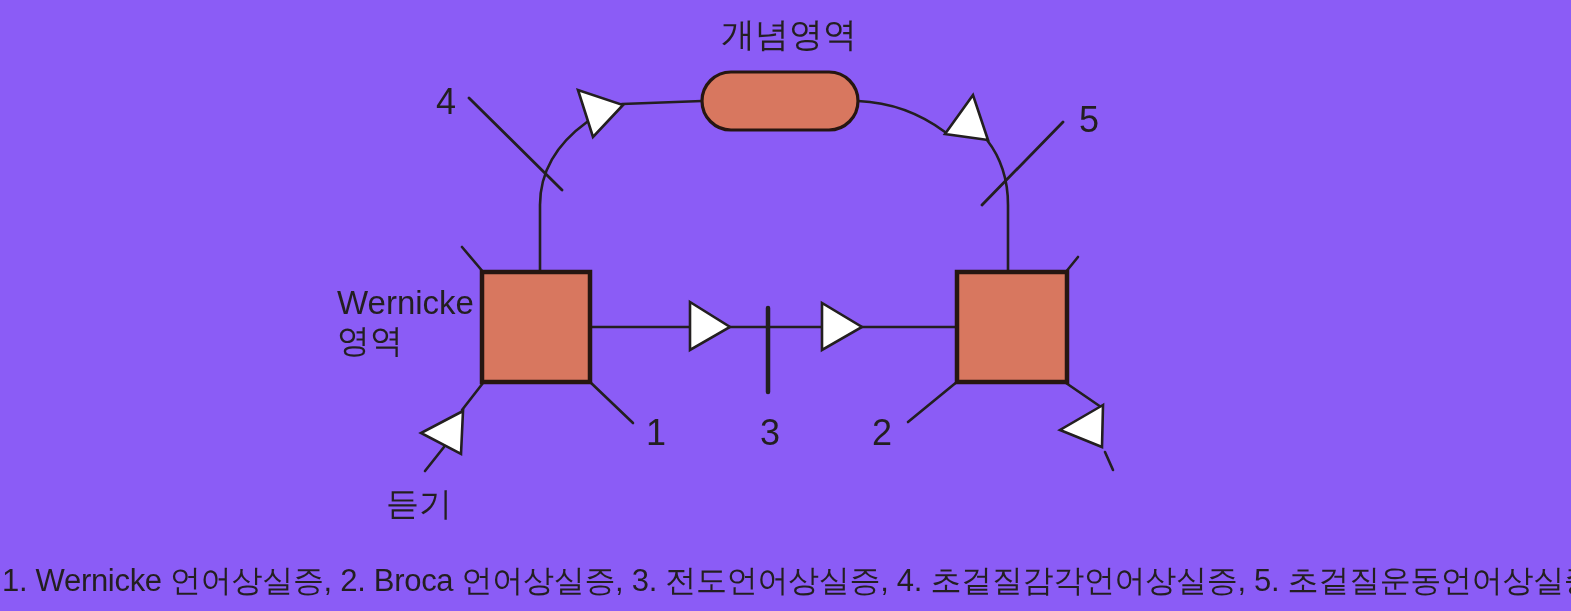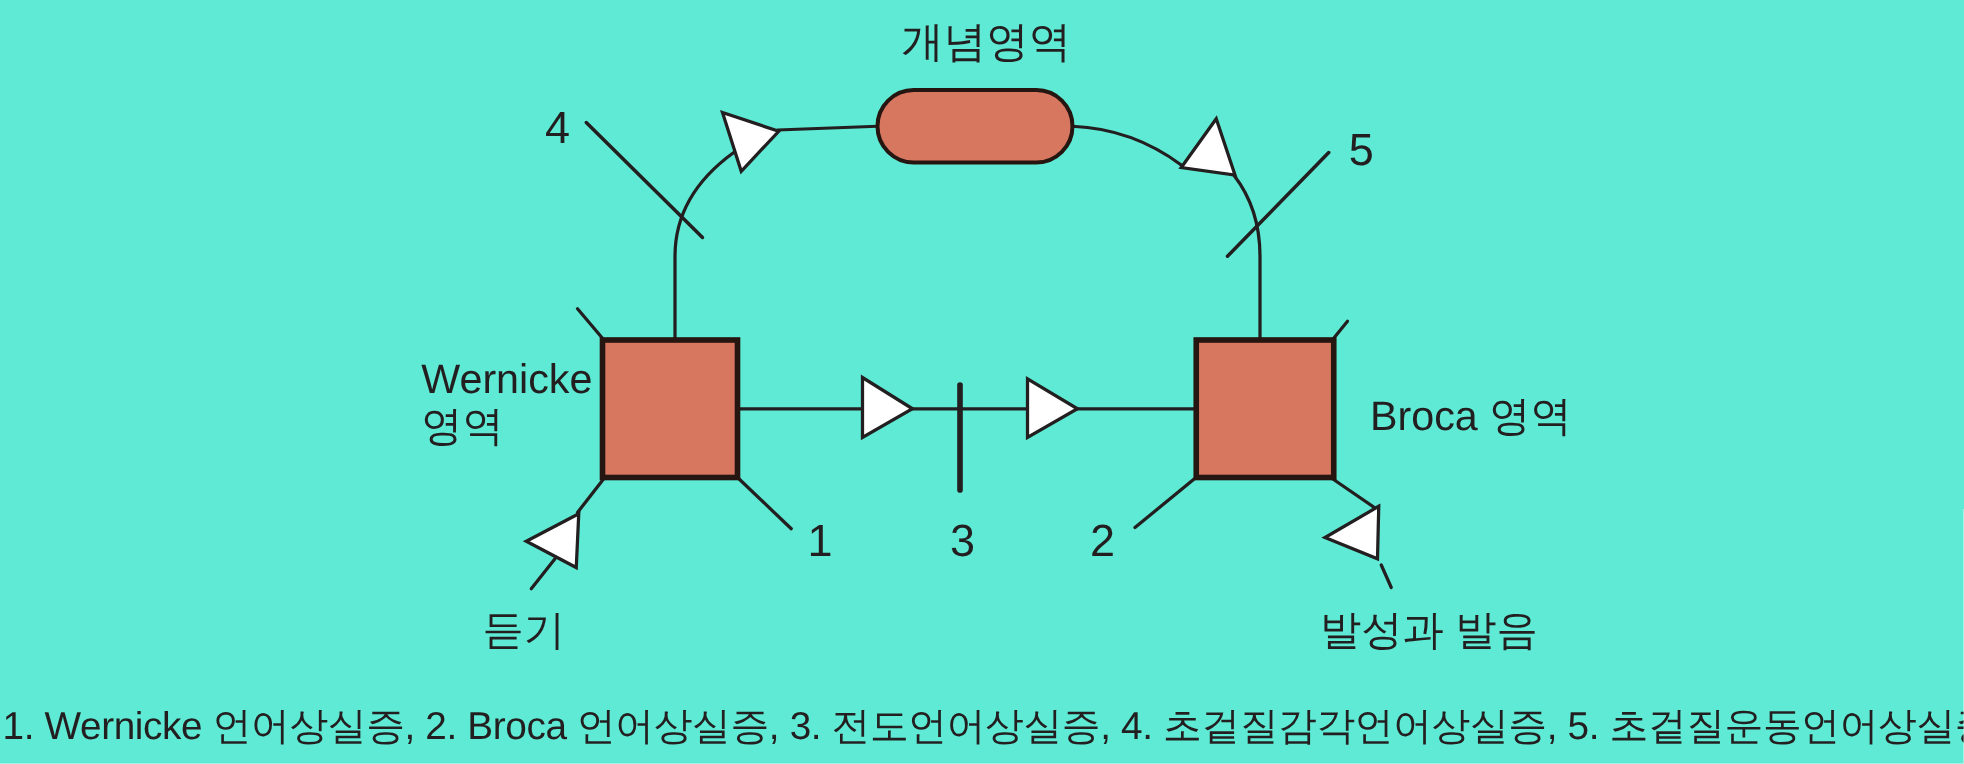--- a/index.html
+++ b/index.html
@@ -4,21 +4,21 @@
 <style>
   html, body {
     margin: 0;
     padding: 0;
     background: #ffffff;
   }
   .stage {
     position: relative;
     width: 1571px;
     height: 611px;
-    background: #5eead4;
+    background: #8b5cf6;
     font-family: "Liberation Sans", "DejaVu Sans", sans-serif;
     color: var(--ink, #231f20);
     overflow: hidden;
   }
   .diagram-svg {
     position: absolute;
     left: 0;
     top: 0;
     width: 1571px;
     height: 611px;
@@ -93,25 +93,23 @@
       <path d="M 1063 122 L 982 205" stroke-width="2.8"></path>
       <path d="M 768 308 V 392" stroke-width="4.5"></path>
     </g>
   </svg>
 
   <div class="lbl concept-label center" style="left:789px; top:15px;">개념영역</div>
 
   <div class="lbl region-label multiline" style="left:300px; top:284px;">Wernicke
 영역</div>
 
-  <div class="lbl region-label" style="left:1096px; top:315px;">Broca 영역</div>
 
   <div class="lbl io-label" style="left:386px; top:486px;text-align:center;">듣기</div>
 
-  <div class="lbl io-label" style="left:1056px; top:486px;">발성과 발음</div>
 
   <div class="lbl marker center" style="left:446px; top:82px;">4</div>
 
   <div class="lbl marker center" style="left:1089px; top:100px;">5</div>
 
   <div class="lbl marker center" style="left:656px; top:413px;">1</div>
 
   <div class="lbl marker center" style="left:770px; top:413px;">3</div>
 
   <div class="lbl marker center" style="left:882px; top:413px;">2</div>

